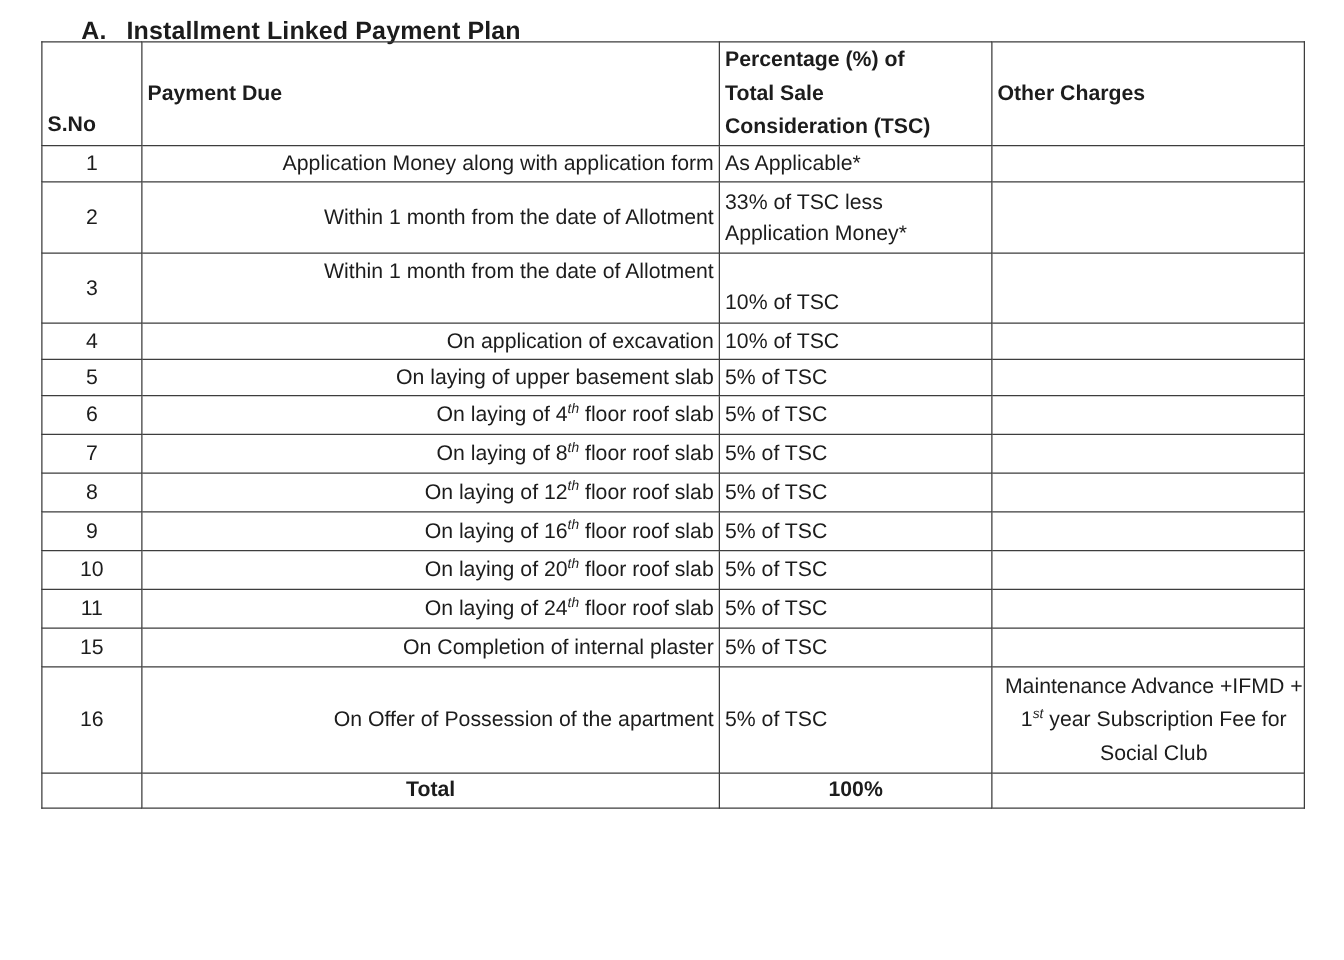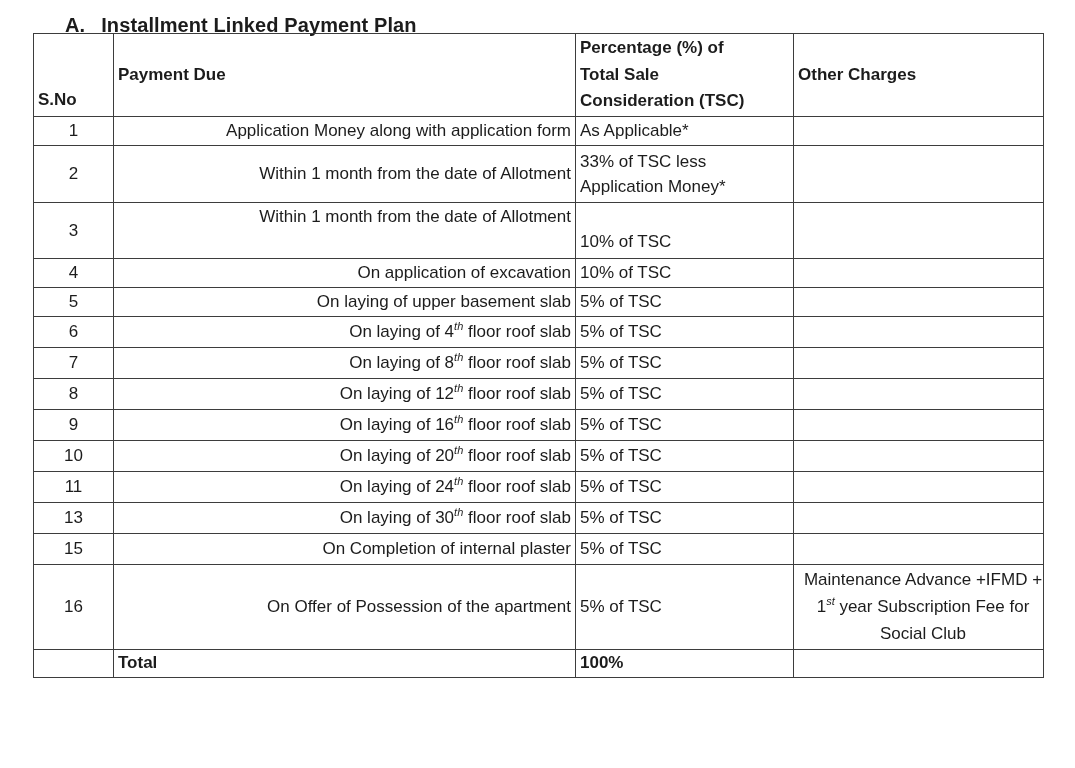--- a/index.html
+++ b/index.html
@@ -51,21 +51,21 @@
   .c-pct { line-height: 1.5; }
   .c-oth { text-align: center; padding-left: 9px; padding-right: 0; line-height: 1.6; }
   tbody tr { height: 29px; }
   tbody tr:nth-child(2) { height: 57px; }
   tbody tr:nth-child(3) { height: 56px; }
   tbody tr:nth-child(3) .c-pay { vertical-align: top; padding-top: 3px; }
   tbody tr:nth-child(3) .c-pct { vertical-align: bottom; padding-bottom: 4px; }
   tbody tr:nth-child(n+6):nth-child(-n+13) { height: 31px; }
   tbody tr:nth-child(16) { height: 112px; }
   tfoot tr { height: 28px; }
-  tfoot td { font-weight: bold; }
+  tfoot td { font-weight: bold; text-align: center; }
   sup {
     font-size: 11px;
     line-height: 0;
     vertical-align: super;
     font-style: italic;
   }
 </style>
 </head>
 <body>
 
@@ -151,26 +151,20 @@
         <td class="c-pct">5% of TSC</td>
         <td class="c-oth"></td>
       </tr>
       <tr>
         <td class="c-sno">11</td>
         <td class="c-pay">On laying of 24<sup>th</sup> floor roof slab</td>
         <td class="c-pct">5% of TSC</td>
         <td class="c-oth"></td>
       </tr>
       <tr>
-        <td class="c-sno">13</td>
-        <td class="c-pay">On laying of 30<sup>th</sup> floor roof slab</td>
-        <td class="c-pct">5% of TSC</td>
-        <td class="c-oth"></td>
-      </tr>
-      <tr>
         <td class="c-sno">15</td>
         <td class="c-pay">On Completion of internal plaster</td>
         <td class="c-pct">5% of TSC</td>
         <td class="c-oth"></td>
       </tr>
       <tr>
         <td class="c-sno">16</td>
         <td class="c-pay">On Offer of Possession of the apartment</td>
         <td class="c-pct">5% of TSC</td>
         <td class="c-oth">Maintenance Advance +IFMD + 1<sup>st</sup> year Subscription Fee for Social Club</td>

